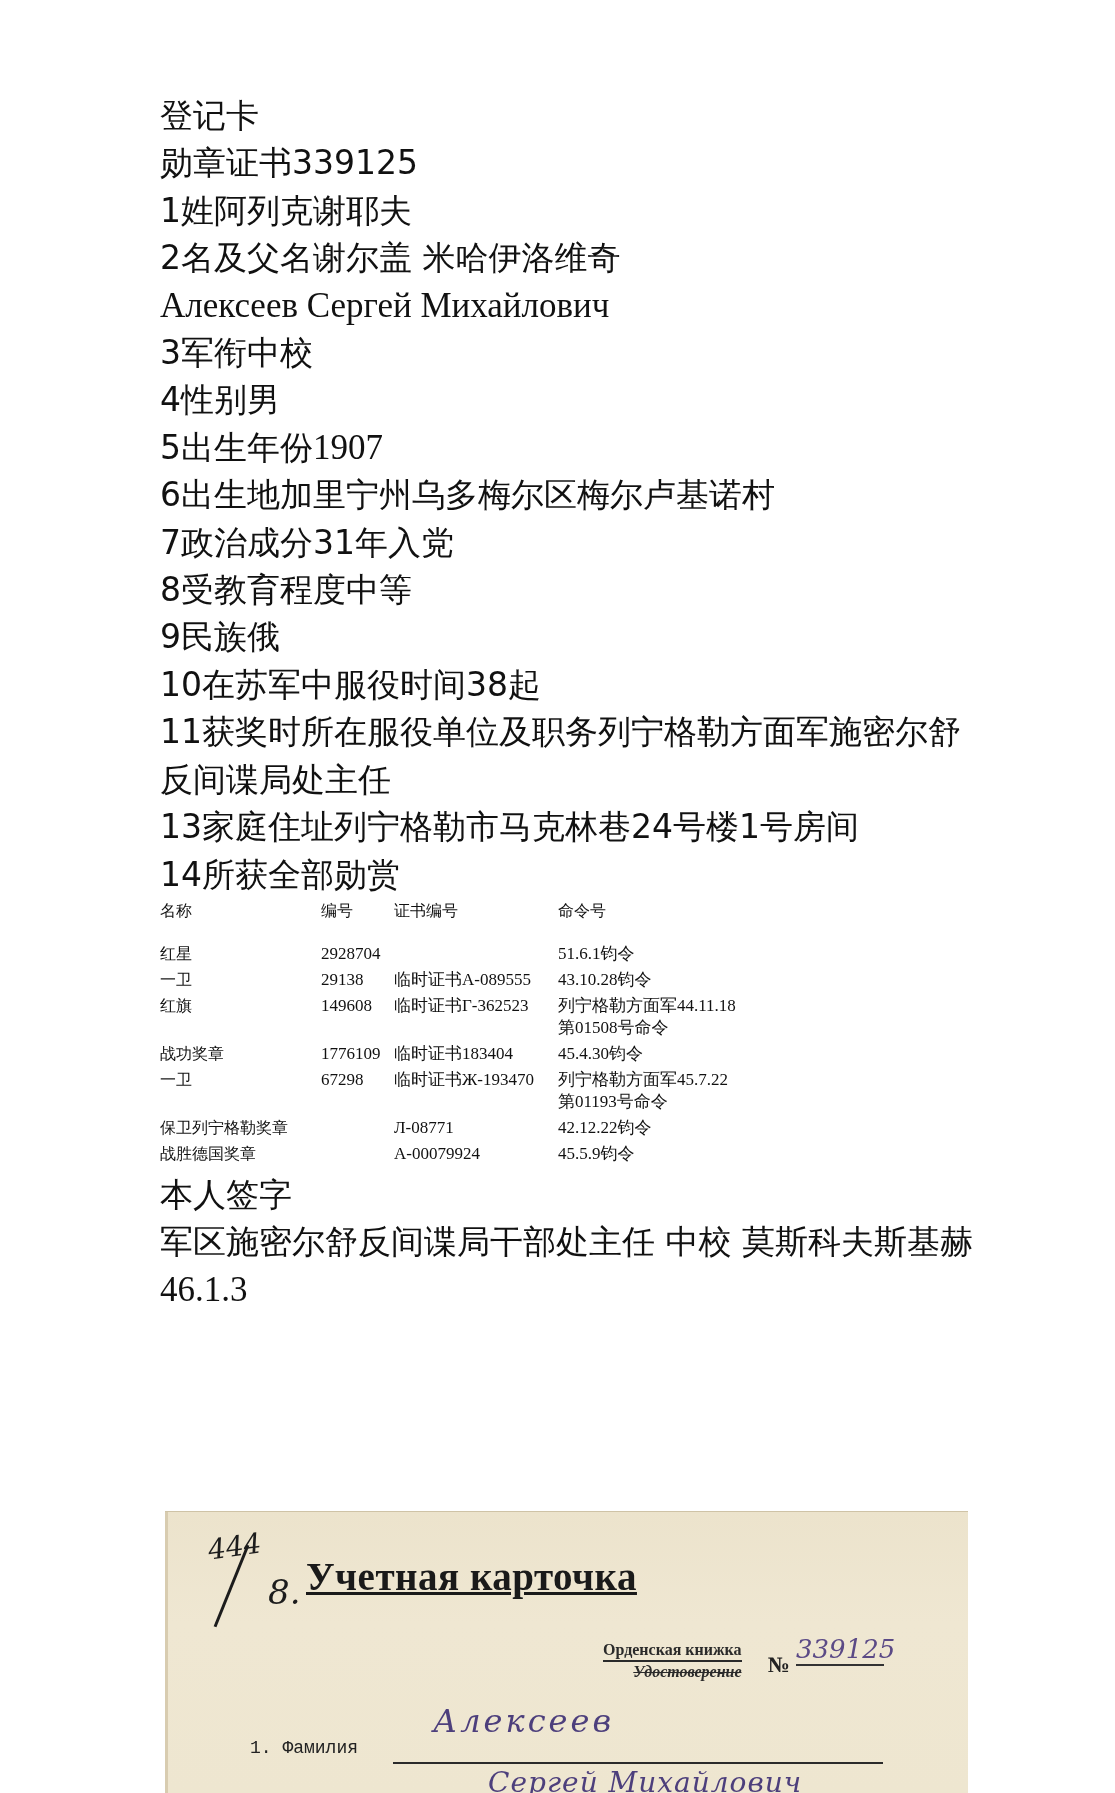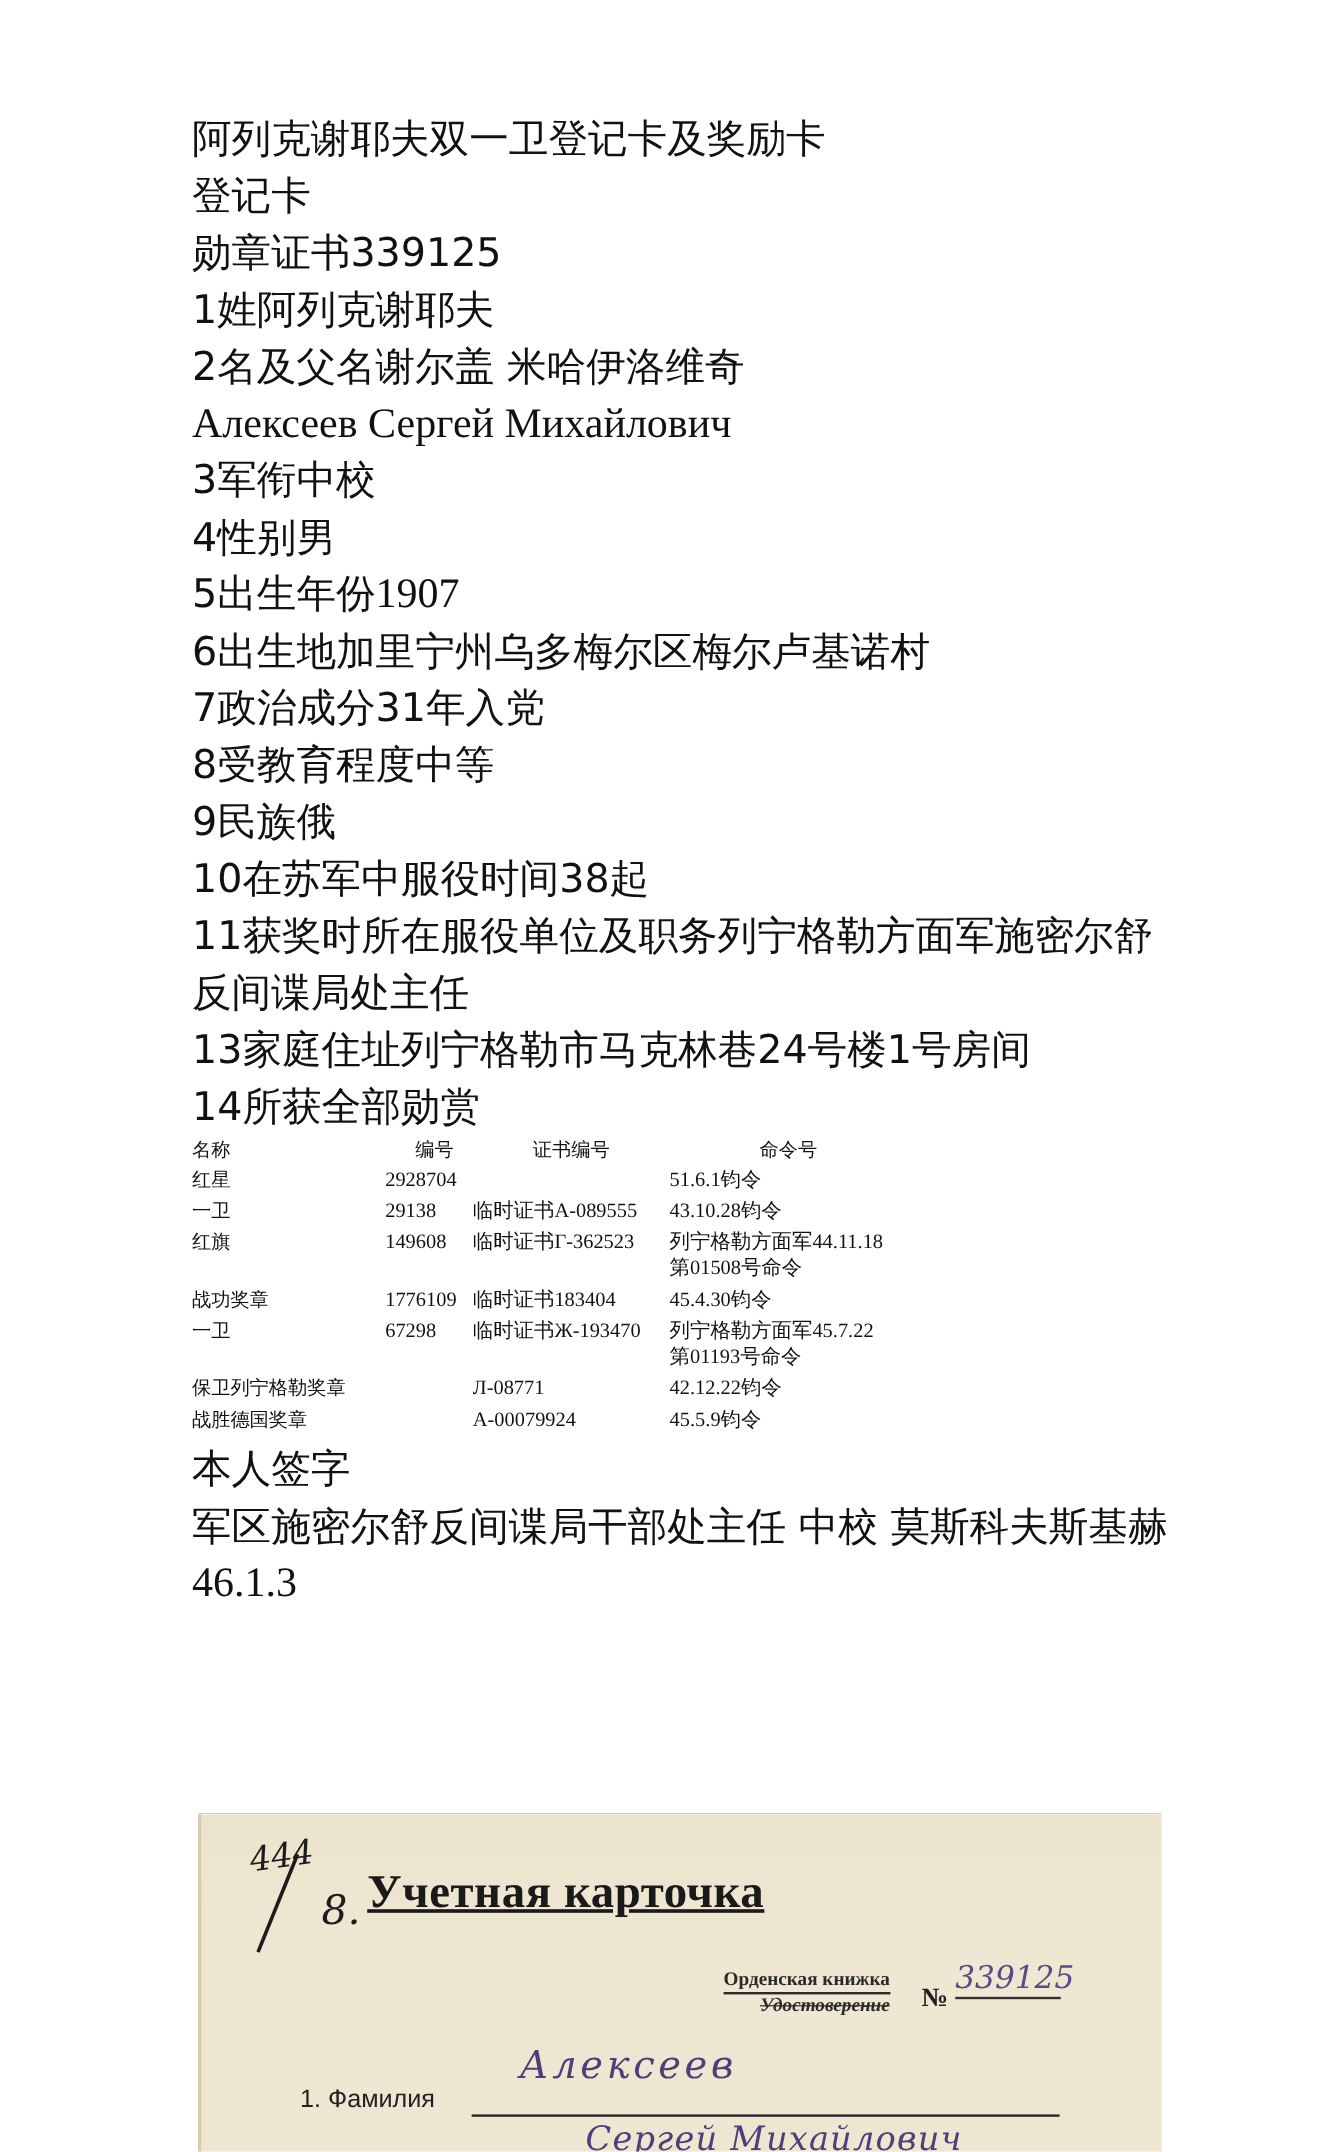--- a/index.html
+++ b/index.html
@@ -19,21 +19,21 @@
   .ru { font-family: "Liberation Serif", serif; font-size: 35px; }
 
   
   .awards { margin-top: 2px; margin-bottom: 6px; font-family: "Liberation Serif", serif; }
   .aw-row { display: flex; font-size: 17px; line-height: 22px; }
   .aw-row .c1 { width: 161px; }
   .aw-row .c2 { width: 73px; }
   .aw-row .c3 { width: 164px; }
   .aw-row .c4 { width: 260px; }
   .aw-row .sub { display:block; }
-  .aw-row.head { margin-bottom: 3px; gap: 25px; }
+  .aw-row.head { margin-bottom: 21px; }
   .aw-row.r { margin-bottom: 4px; }
   .cj { font-family: "DejaVu Sans", sans-serif; font-size: 16px; }
 
   
   .card {
     position: absolute; left: 165px; top: 1512px; width: 800px; height: 281px;
     background: linear-gradient(180deg, #ece3cc 0%, #efe7d2 40%, #eee6d0 100%);
     border-left: 3px solid #d8ccb0;
     box-shadow: 0 -1px 0 #cfc3a6;
     overflow: hidden;
@@ -56,37 +56,36 @@
   .card .orden .o2 { text-decoration: line-through; font-style: italic; }
   .card .numlabel {
     position: absolute; left: 600px; top: 140px; font-family: "Liberation Serif", serif;
     font-weight: bold; font-size: 22px; color: #222;
   }
   .card .numval {
     position: absolute; left: 628px; top: 122px; font-family: "DejaVu Serif", serif;
     font-style: italic; font-size: 26px; color: #5b4a86; border-bottom: 2px solid #333; width: 88px; text-align: right;
   }
   .card .field {
-    position: absolute; font-family: Liberation Sans, sans-serif; font-size: 21px; color: #222;
+    position: absolute; font-family: Liberation Mono, monospace; font-size: 18px; color: #222;
   }
   .card .f1 { left: 82px; top: 226px; }
   .card .rule { position: absolute; height: 2px; background: #2a2a2a; }
   .card .rule1 { left: 225px; top: 250px; width: 490px; }
   .card .ink {
     position: absolute; font-family: "DejaVu Serif", serif; font-style: italic;
     color: #4d3f7c; font-size: 32px;
   }
   .card .i1 { left: 265px; top: 190px; letter-spacing: 3px; }
   .card .i2 { left: 320px; top: 254px; font-size: 28px; letter-spacing: 1px; }
 </style>
 </head>
 <body>
 
 <div class="doc">
-  <div class="line"><span class="cjk">阿列克谢耶夫双一卫登记卡及奖励卡</span></div>
   <div class="line"><span class="cjk">登记卡</span></div>
   <div class="line"><span class="cjk">勋章证书339125</span></div>
 
   <div class="line"><span class="cjk">1姓</span><span class="cjk">阿列克谢耶夫</span></div>
   <div class="line"><span class="cjk">2名及父名</span><span class="cjk">谢尔盖 米哈伊洛维奇</span></div>
   <div class="line ru"><span>Алексеев Сергей Михайлович</span></div>
   <div class="line"><span class="cjk">3军衔</span><span class="cjk">中校</span></div>
   <div class="line"><span class="cjk">4性别</span><span class="cjk">男</span></div>
   <div class="line"><span class="cjk">5出生年份</span><span>1907</span></div>
   <div class="line"><span class="cjk">6出生地</span><span class="cjk">加里宁州乌多梅尔区梅尔卢基诺村</span></div>

